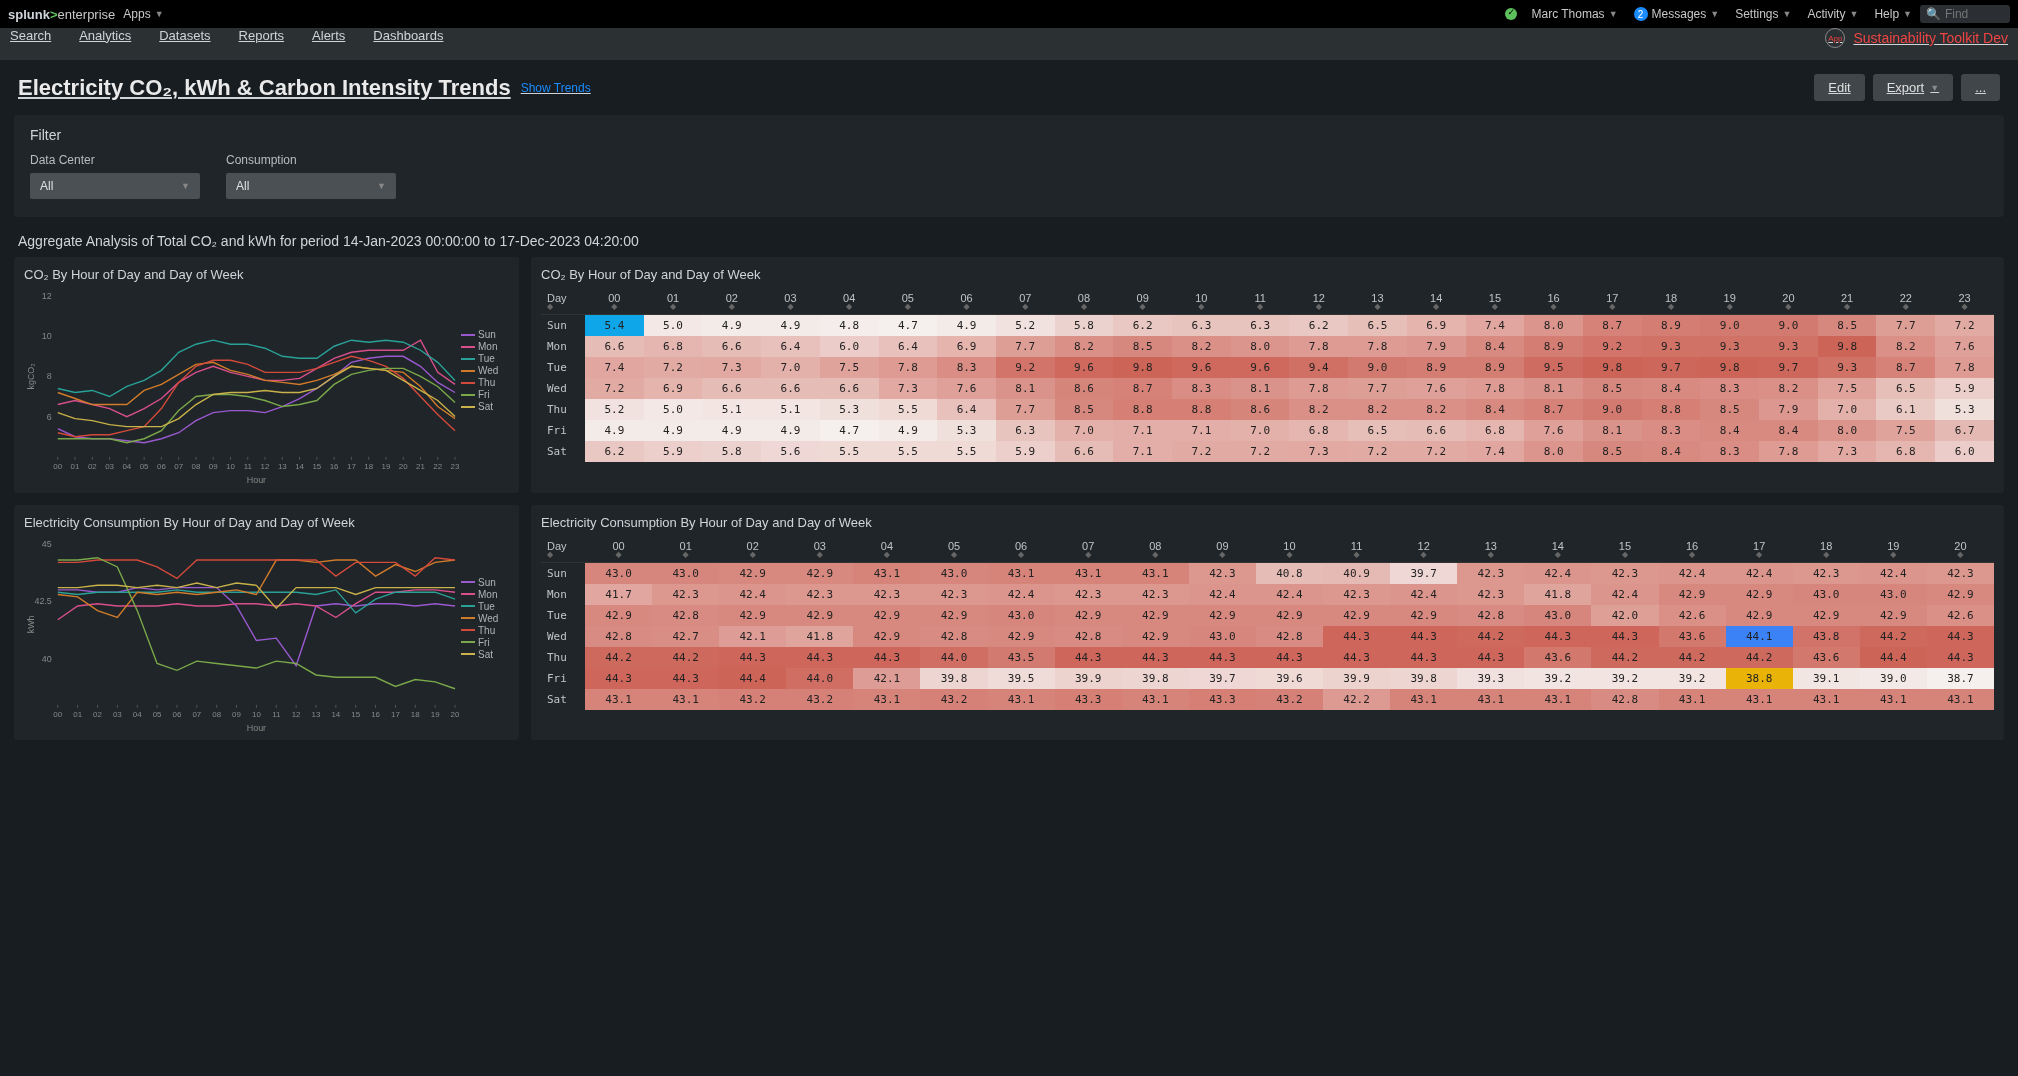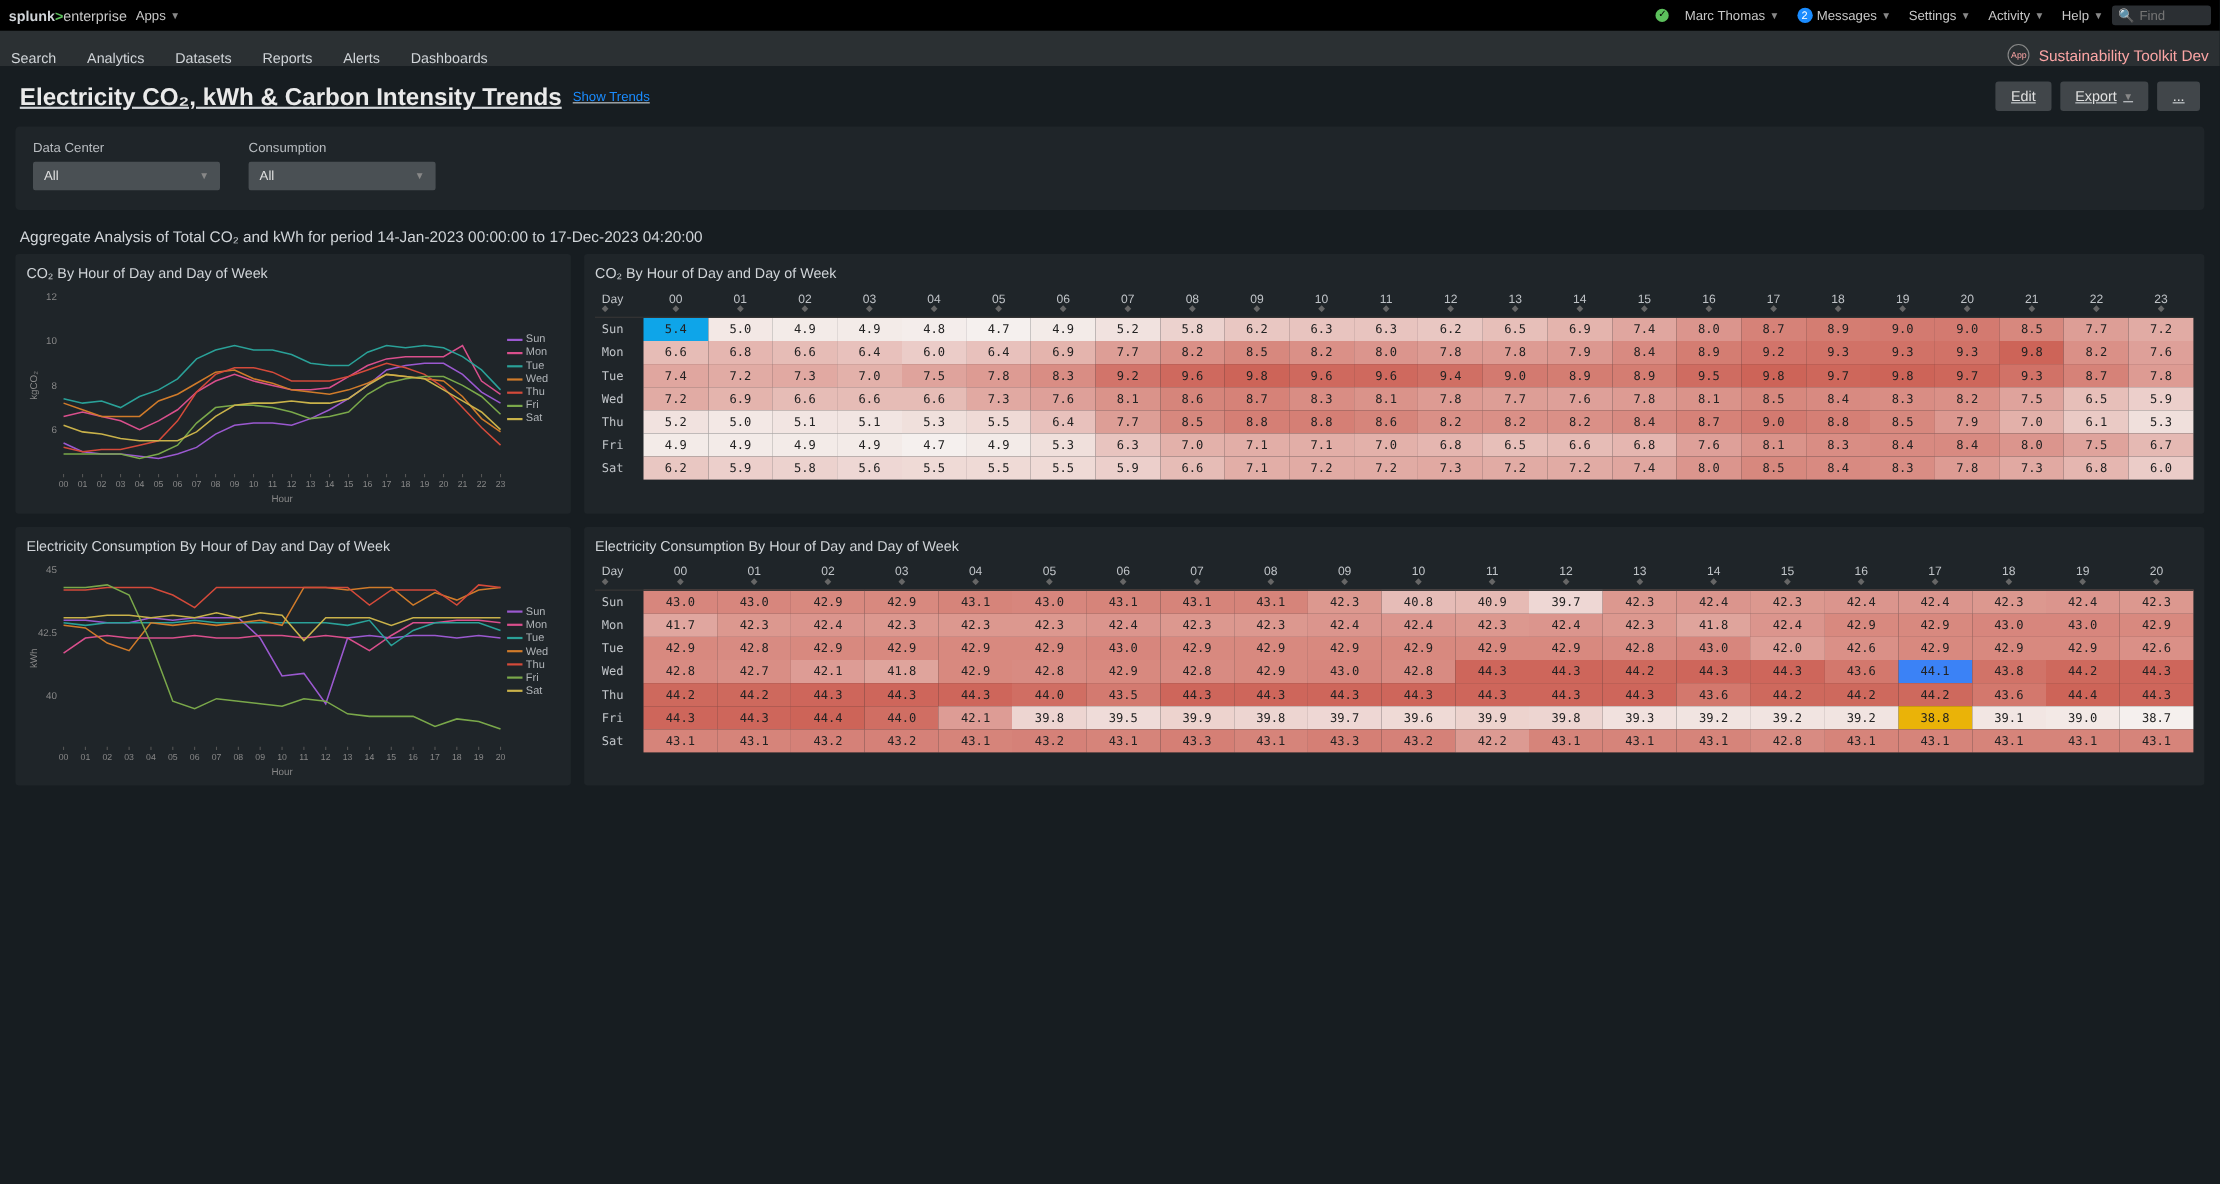--- a/index.html
+++ b/index.html
@@ -9,23 +9,23 @@
 .logo .g { color:#5cc05c; }
 .logo .w { color:#c8c8c8; font-weight:normal; }
 .topbar .spacer { flex:1; }
 .top-item { color:#c8c8c8; margin:0 8px; font-size:12px; display:flex; align-items:center; cursor:pointer; }
 .chev { margin-left:4px; font-size:9px; color:#888; }
 .badge-green { width:12px; height:12px; background:#5cc05c; border-radius:50%; display:inline-block; margin-right:6px; position:relative; }
 .badge-green::after{content:'✓'; color:#000; font-size:9px; position:absolute; left:2px; top:-1px;}
 .badge-blue { background:#1a8cff; color:#fff; border-radius:50%; width:14px; height:14px; font-size:10px; display:inline-flex; align-items:center; justify-content:center; margin-right:4px; }
 .search-box { background:#2b2f33; border-radius:3px; padding:2px 6px; display:flex; align-items:center; width:90px; }
 .search-box input { background:transparent; border:none; color:#c8c8c8; width:60px; outline:none; font-size:12px; }
-.navbar { background:#2b3033; height:32px; display:flex; align-items:flex-end; padding:0 10px; }
+.navbar { background:#2b3033; height:32px; display:flex; align-items:flex-start; padding:0 10px;text-decoration:underline; }
 .nav-item { color:#d0d4d8; margin-right:28px; font-size:13px; cursor:pointer; }
-.nav-right { margin-left:auto; display:flex; align-items:center; color:#fca5a5; font-size:14px; }
+.nav-right { margin-left:auto; display:flex; align-items:center; color:#ef4444; font-size:14px; }
 .app-icon { border:1px solid #888; border-radius:50%; width:20px; height:20px; display:inline-flex; align-items:center; justify-content:center; font-size:8px; margin-right:8px; }
 .titlebar { display:flex; align-items:center; padding:14px 18px 6px 18px;text-decoration:underline; }
 .page-title { color:#eaeaea; font-size:22px; font-weight:600; }
 .show-filters { color:#1a8cff; font-size:12px; margin-left:10px; cursor:pointer; }
 .title-actions { margin-left:auto; display:flex; gap:8px; }
 .btn { background:#41464a; color:#e0e0e0; border:none; padding:6px 14px; border-radius:3px; font-size:13px; cursor:pointer; display:flex; align-items:center; }
 .filter-panel { background:#1f2529; margin:8px 14px; border-radius:4px; padding:12px 16px 18px 16px; }
 .filter-title { font-size:14px; margin-bottom:10px; }
 .filter-row { display:flex; gap:26px; }
 .filter-group label { display:block; font-size:12px; color:#b8bcc0; margin-bottom:6px; }
@@ -102,20 +102,21 @@
     <button class="btn">Edit</button>
     <button class="btn">
         <span>Export</span>
         <span class="chev" style="margin-left:6px;">▼</span>
       </button>
     <button class="btn">...</button>
   </div>
 </div>
 
 <div class="filter-panel">
+  <div class="filter-title">Filter</div>
   <div class="filter-row">
     <div class="filter-group">
       <label>Data Center</label>
       <div class="select">
           <span>All</span>
           <span class="chev">▼</span>
         </div>
     </div>
     <div class="filter-group">
       <label>Consumption</label>

